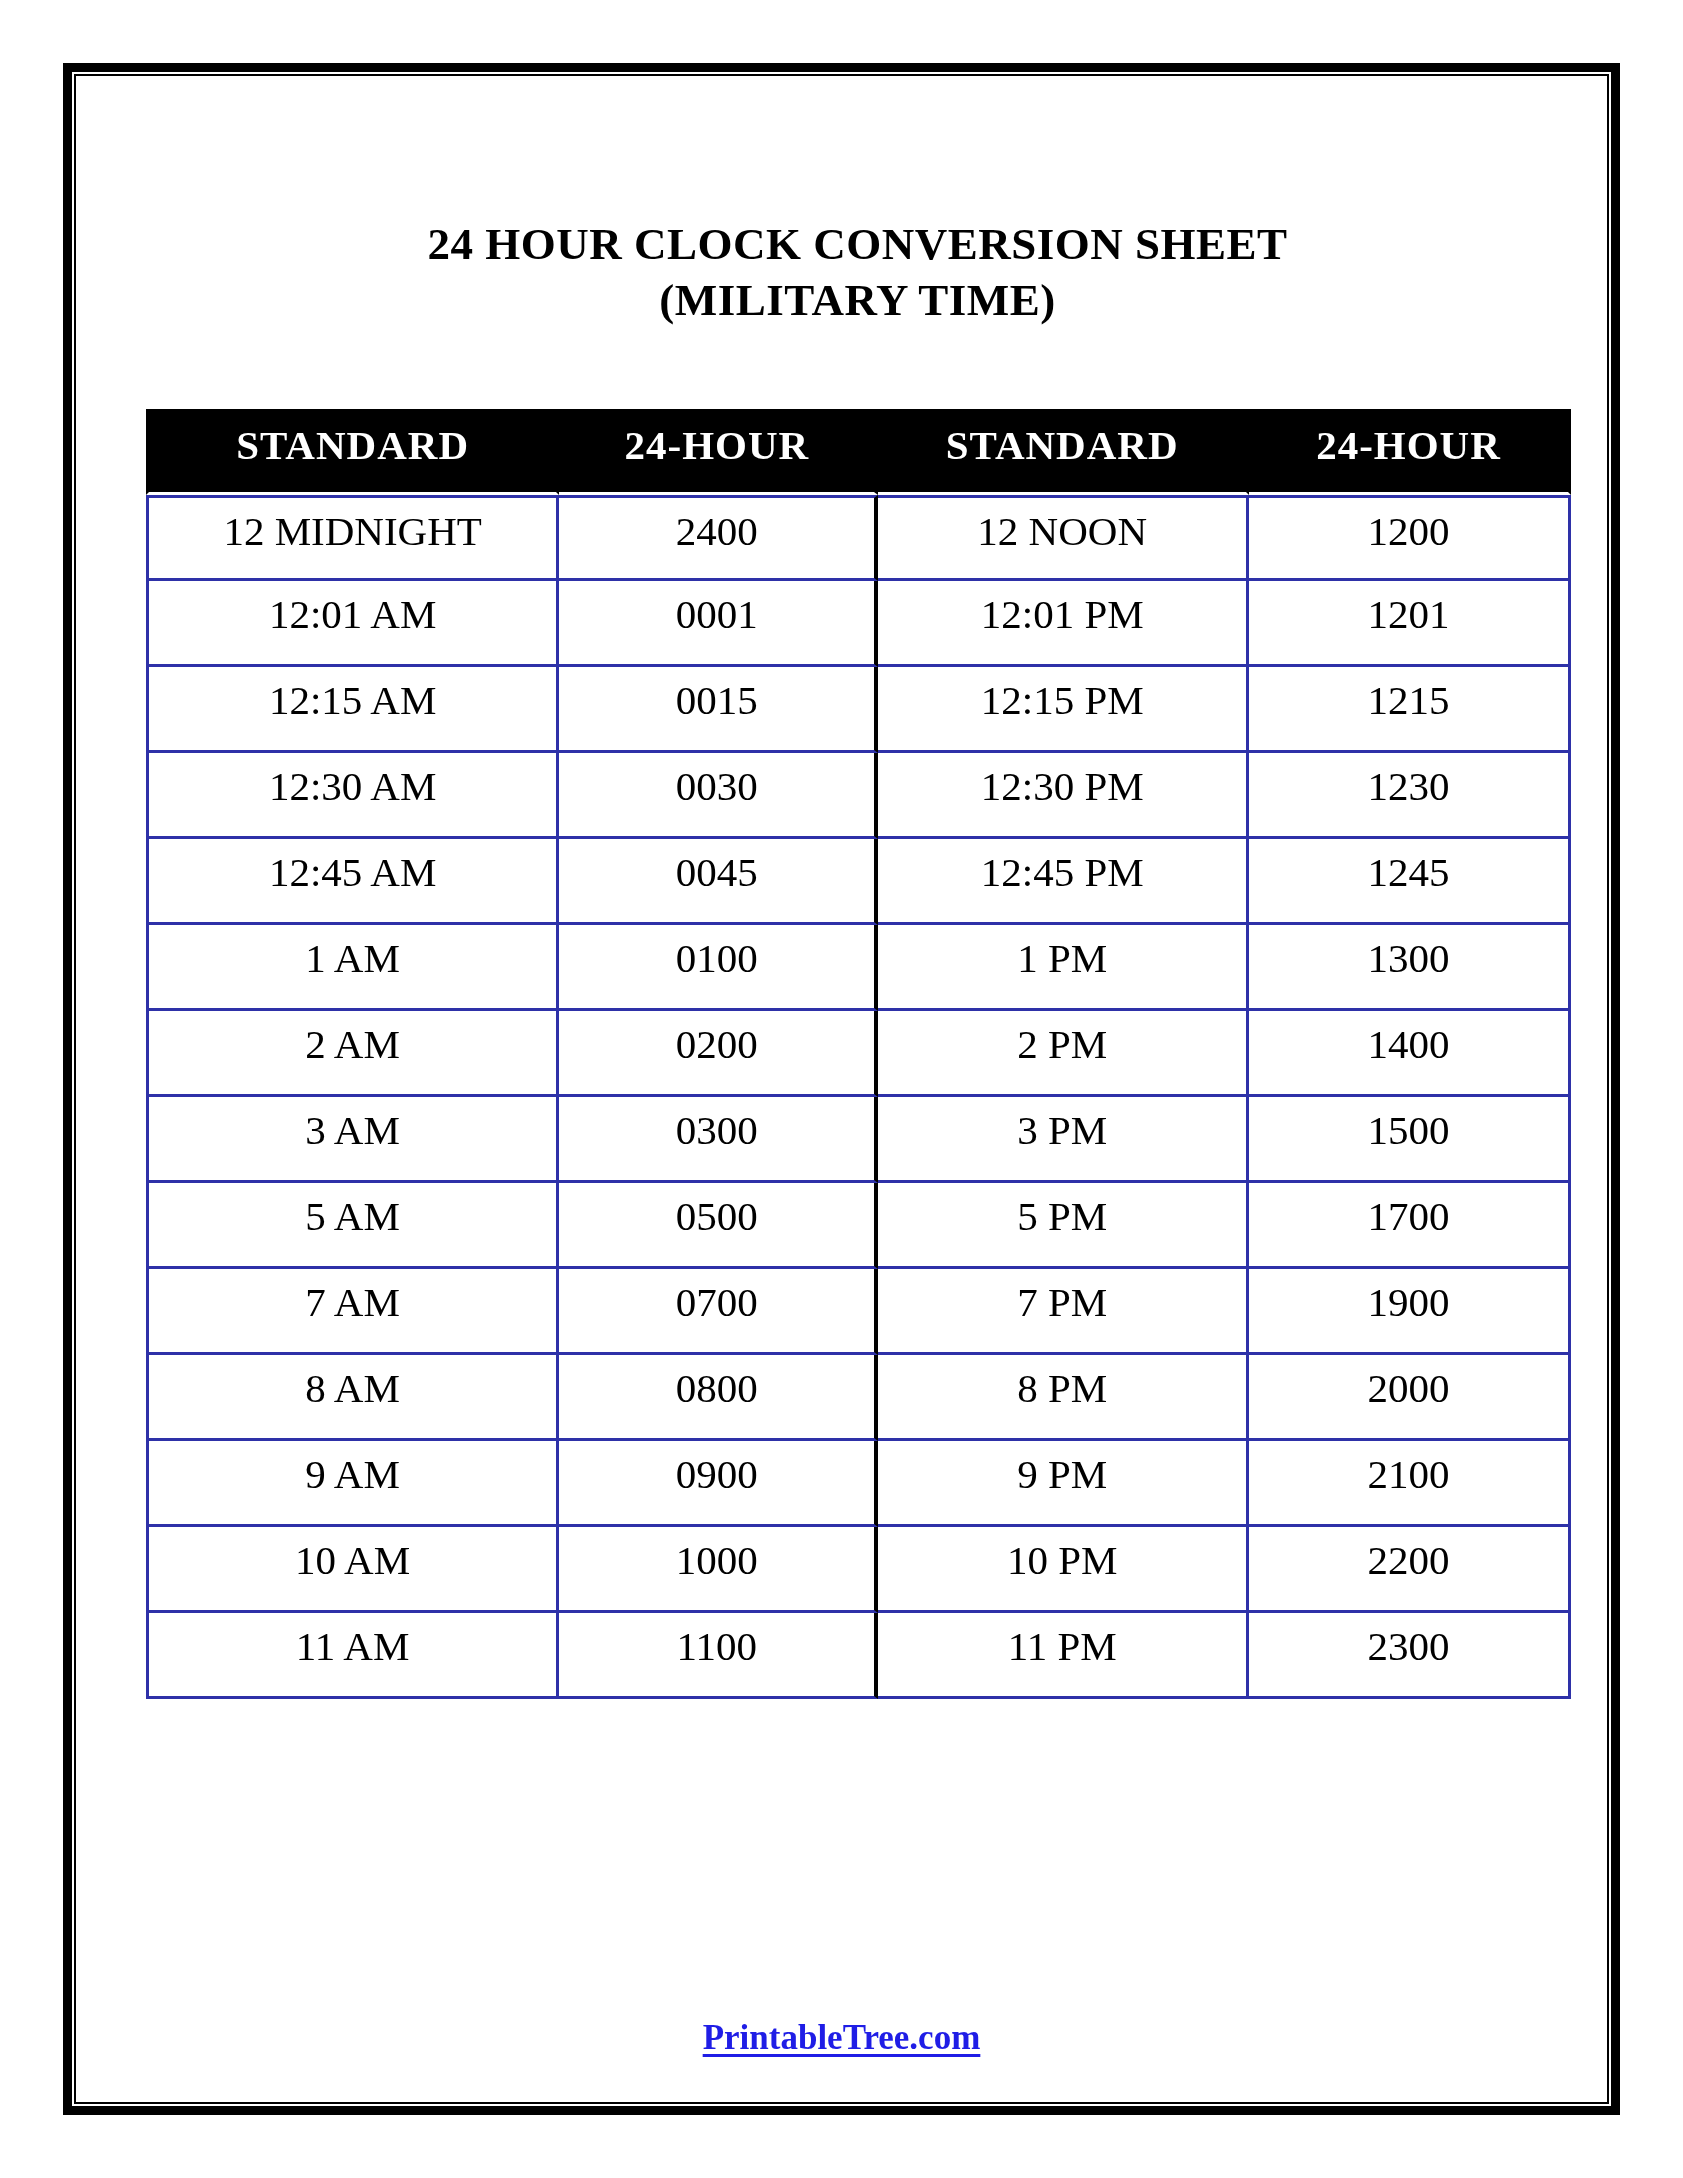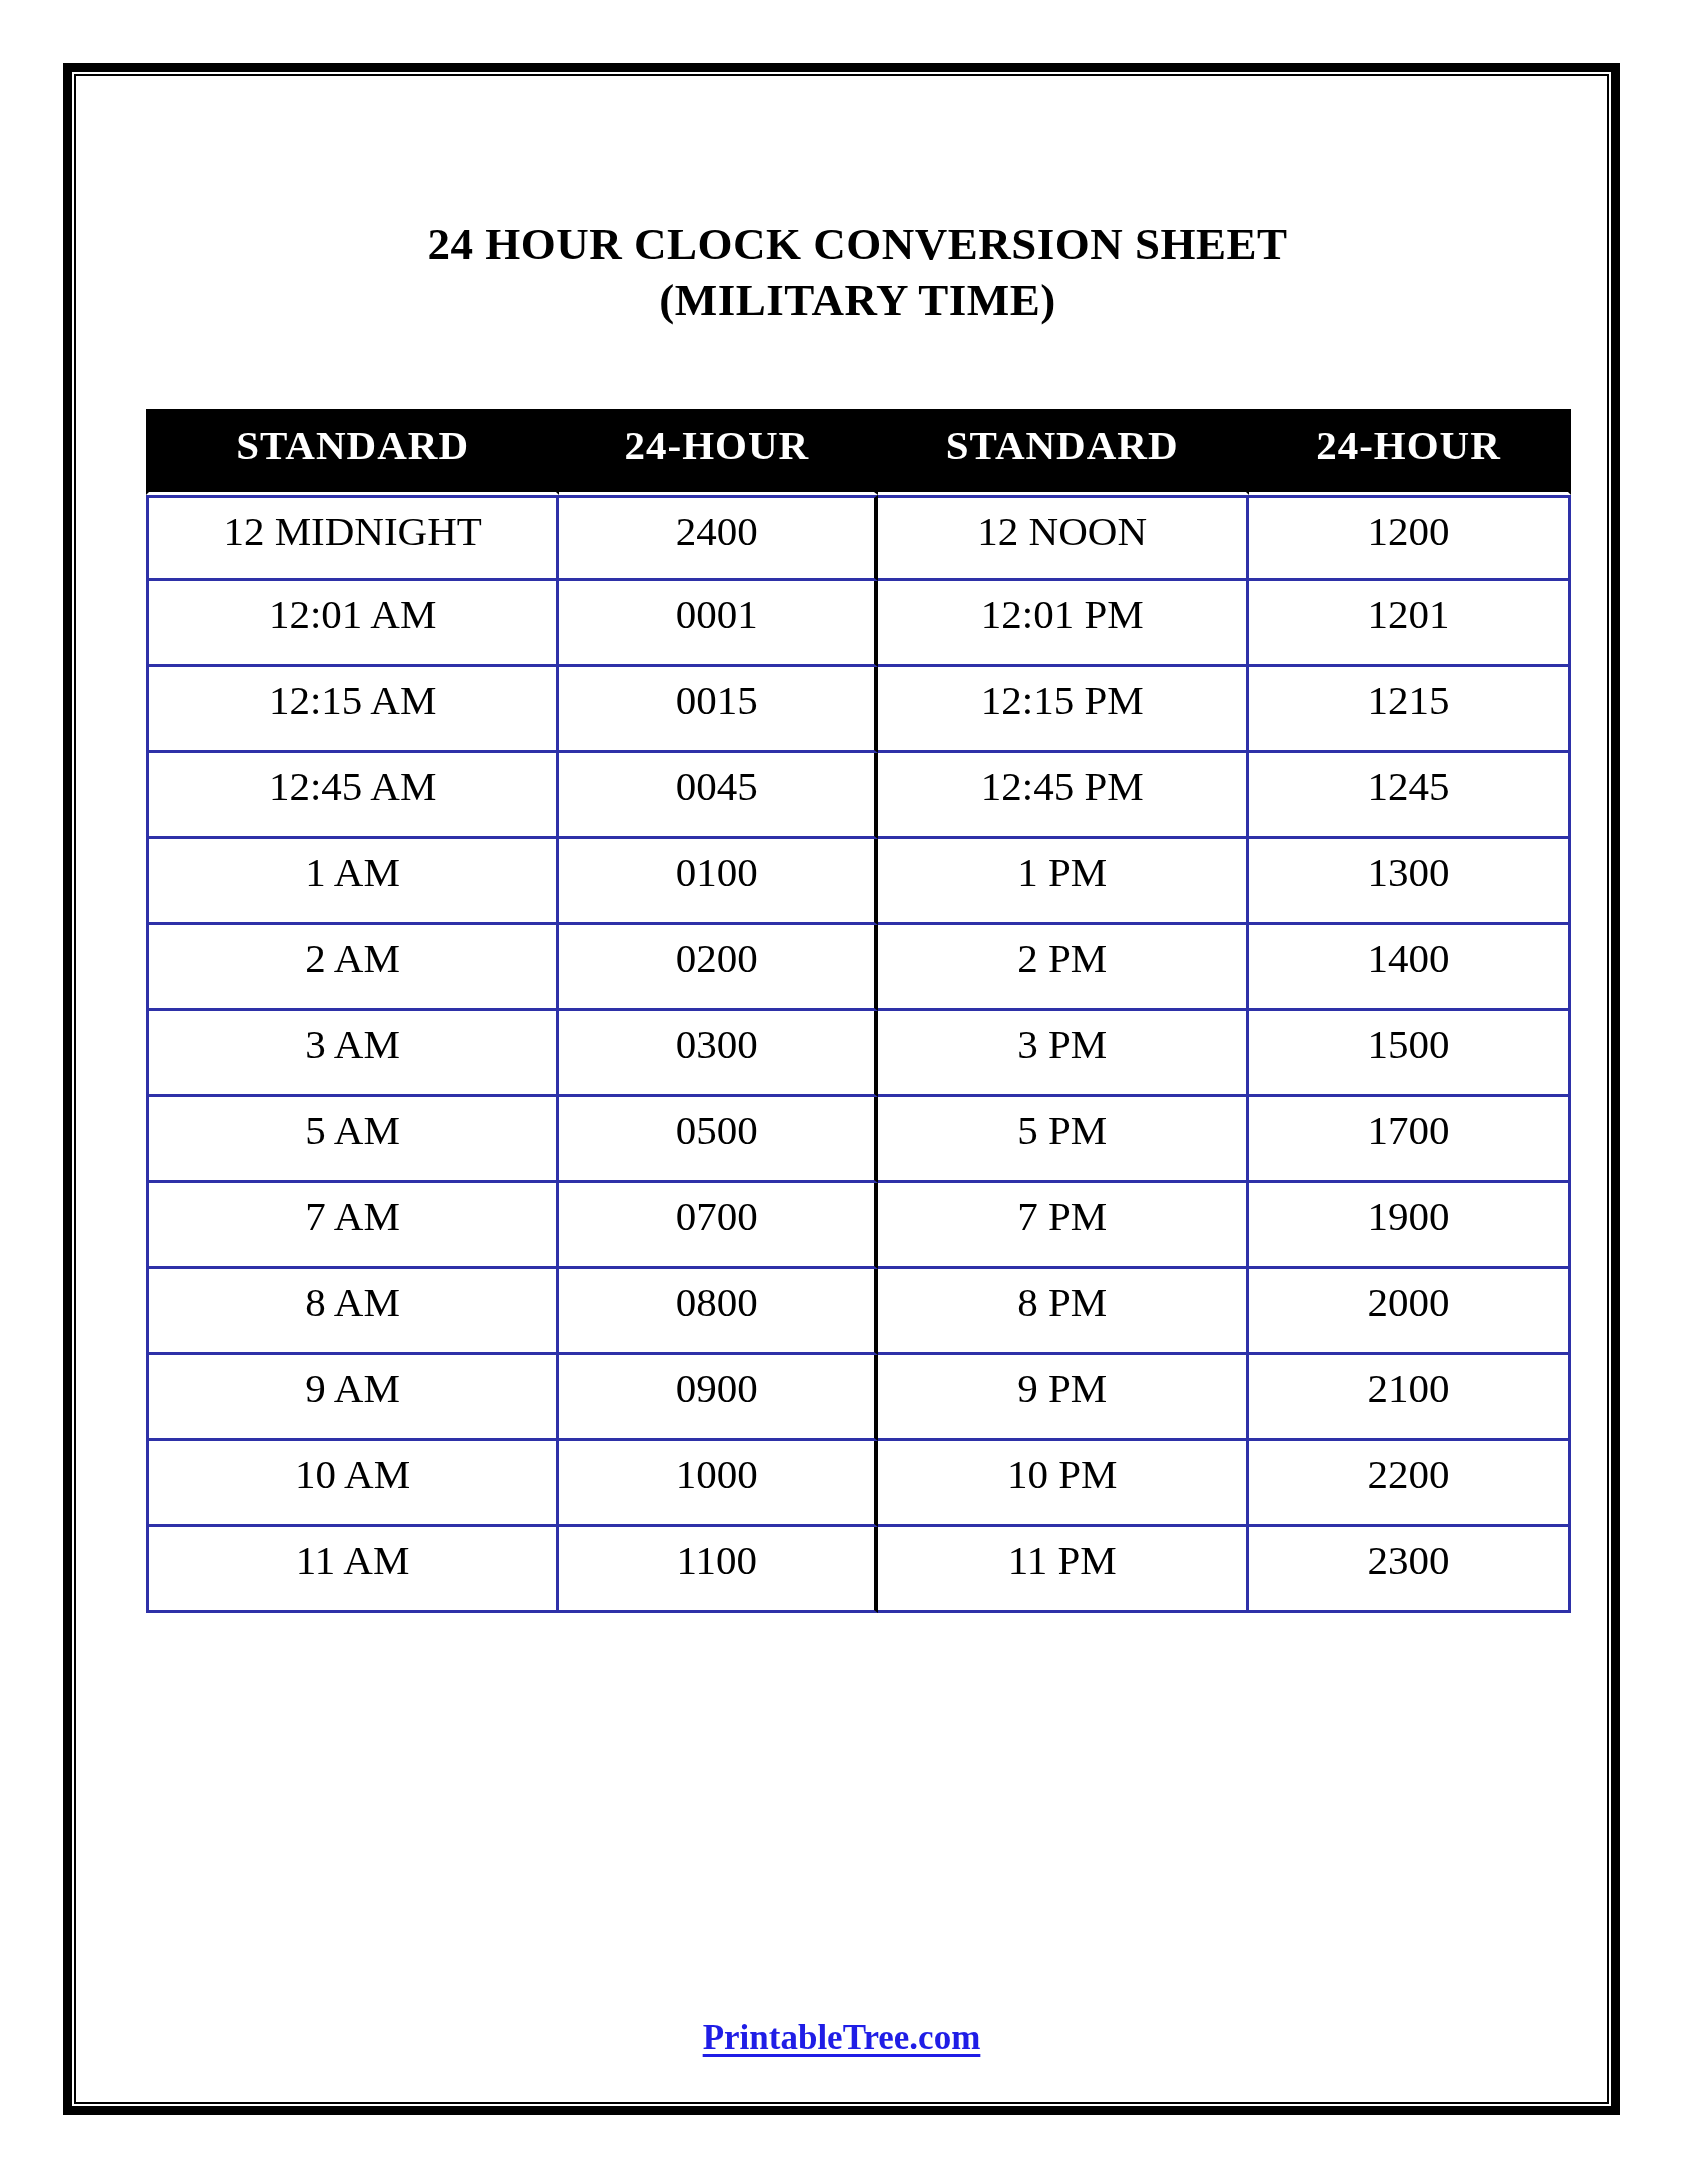--- a/index.html
+++ b/index.html
@@ -143,20 +143,26 @@
         <td class="c2">12:01 PM</td>
         <td class="c3">1201</td>
       </tr>
       <tr>
         <td class="c0">12:15 AM</td>
         <td class="c1">0015</td>
         <td class="c2">12:15 PM</td>
         <td class="c3">1215</td>
       </tr>
       <tr>
+        <td class="c0">12:30 AM</td>
+        <td class="c1">0030</td>
+        <td class="c2">12:30 PM</td>
+        <td class="c3">1230</td>
+      </tr>
+      <tr>
         <td class="c0">12:45 AM</td>
         <td class="c1">0045</td>
         <td class="c2">12:45 PM</td>
         <td class="c3">1245</td>
       </tr>
       <tr>
         <td class="c0">1 AM</td>
         <td class="c1">0100</td>
         <td class="c2">1 PM</td>
         <td class="c3">1300</td>

